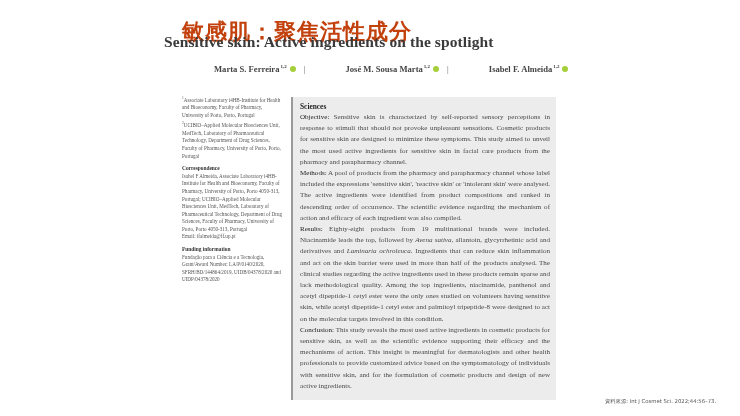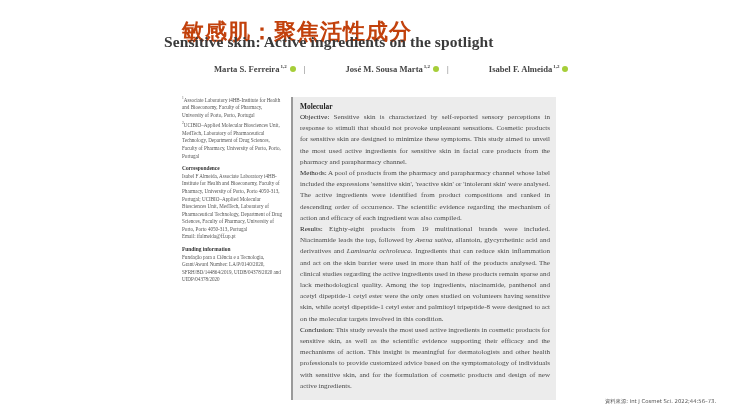--- a/index.html
+++ b/index.html
@@ -91,20 +91,20 @@
     <div>Isabel F Almeida, Associate Laboratory i4HB-Institute for Health and Bioeconomy, Faculty of Pharmacy, University of Porto, Porto 4050-313, Portugal; UCIBIO–Applied Molecular Biosciences Unit, MedTech, Laboratory of Pharmaceutical Technology, Department of Drug Sciences, Faculty of Pharmacy, University of Porto, Porto 4050-313, Portugal</div>
     <div>Email: ifalmeida@ff.up.pt</div>
   </div>
   <div class="block">
     <div class="heading">Funding information</div>
     <div>Fundação para a Ciência e a Tecnologia, Grant/Award Number: LA/P/0140/2020, SFRH/BD/144864/2019, UIDB/04378/2020 and UIDP/04378/2020</div>
   </div>
 </div>
 
 <div class="abstract-box">
-  <div class="abs-heading">Molecular</div>
+  <div class="abs-heading">Sciences</div>
   <p class="section"><span class="label">Objective:</span><span> Sensitive skin is characterized by self-reported sensory perceptions in response to stimuli that should not provoke unpleasant sensations. Cosmetic products for sensitive skin are designed to minimize these symptoms. This study aimed to unveil the most used active ingredients for sensitive skin in facial care products from the pharmacy and parapharmacy channel.</span></p>
   <p class="section"><span class="label">Methods:</span><span> A pool of products from the pharmacy and parapharmacy channel whose label included the expressions 'sensitive skin', 'reactive skin' or 'intolerant skin' were analysed. The active ingredients were identified from product compositions and ranked in descending order of occurrence. The scientific evidence regarding the mechanism of action and efficacy of each ingredient was also compiled.</span></p>
   <p class="section"><span class="label">Results:</span><span> Eighty-eight products from 19 multinational brands were included. Niacinamide leads the top, followed by </span><i>Avena sativa</i><span>, allantoin, glycyrrhetinic acid and derivatives and </span><i>Laminaria ochroleuca</i><span>. Ingredients that can reduce skin inflammation and act on the skin barrier were used in more than half of the products analysed. The clinical studies regarding the active ingredients used in these products remain sparse and lack methodological quality. Among the top ingredients, niacinamide, panthenol and acetyl dipeptide-1 cetyl ester were the only ones studied on volunteers having sensitive skin, while acetyl dipeptide-1 cetyl ester and palmitoyl tripeptide-8 were designed to act on the molecular targets involved in this condition.</span></p>
   <p class="section"><span class="label">Conclusion:</span><span> This study reveals the most used active ingredients in cosmetic products for sensitive skin, as well as the scientific evidence supporting their efficacy and the mechanisms of action. This insight is meaningful for dermatologists and other health professionals to provide customized advice based on the symptomatology of individuals with sensitive skin, and for the formulation of cosmetic products and design of new active ingredients.</span></p>
 </div>
 
 <div class="source">資料來源: Int J Cosmet Sci. 2022;44:56–73.</div>
 
 </body></html>

